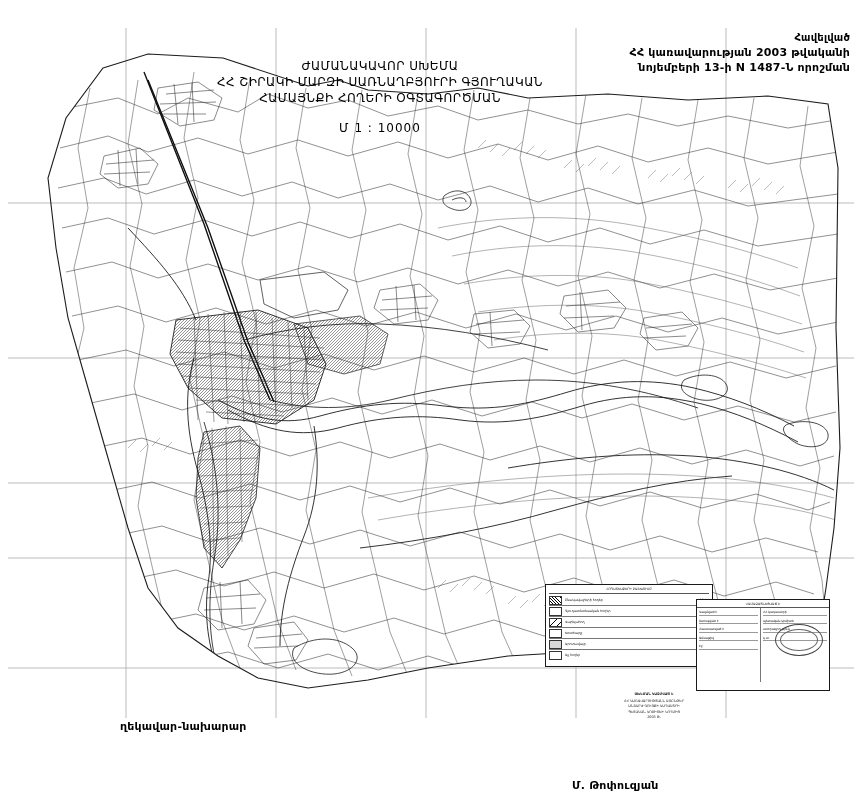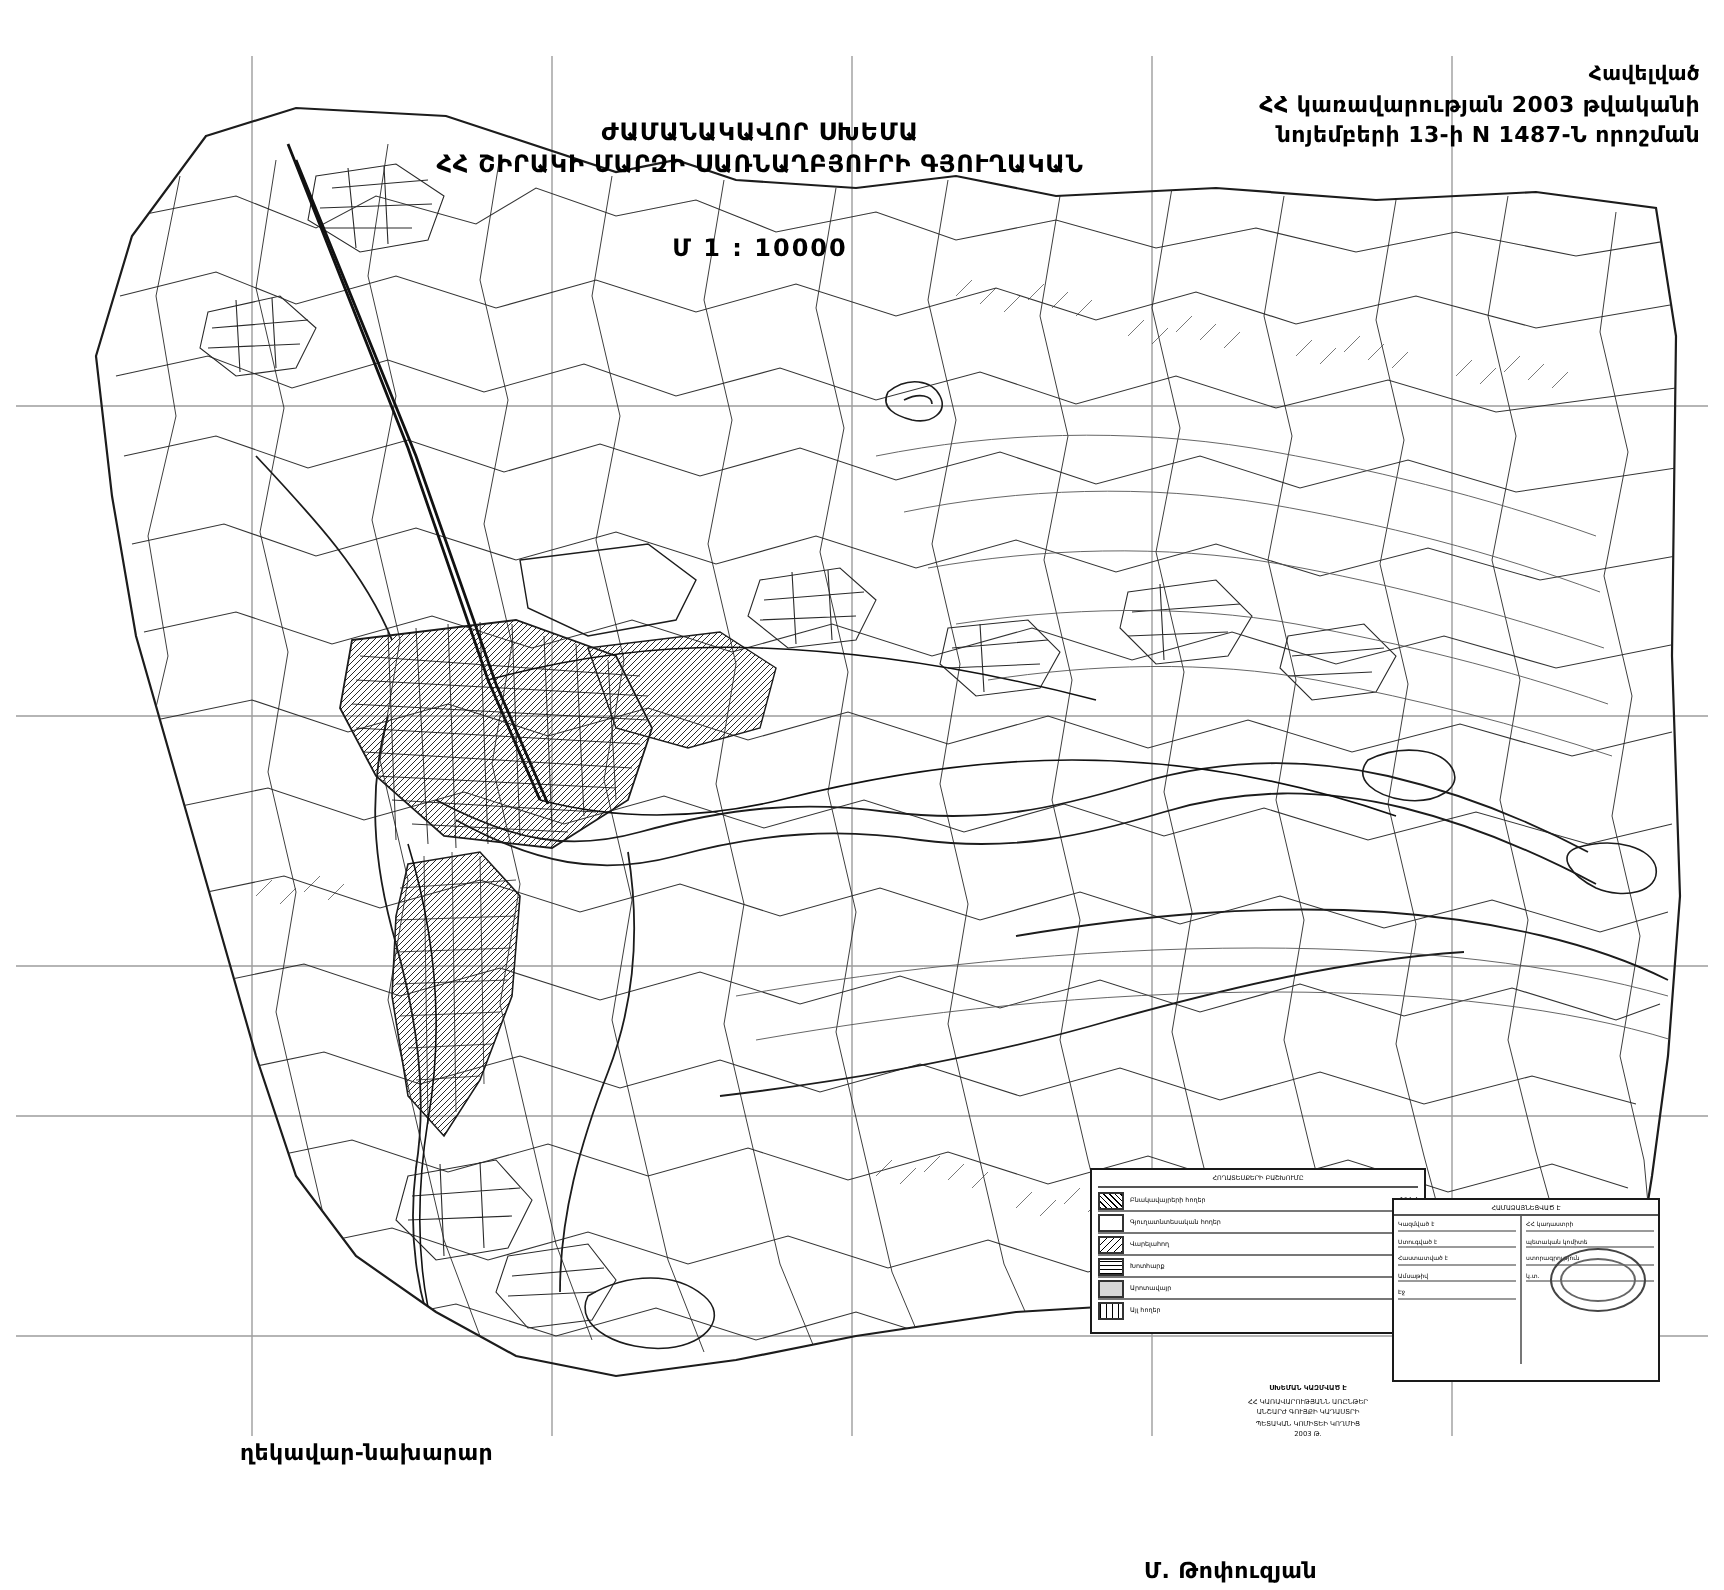--- a/index.html
+++ b/index.html
@@ -37,27 +37,27 @@
   }
   .annex .annex-word { font-size: 10px; }
 
   
   .title-block {
     position: absolute;
     left: 0;
     top: 58px;
     width: 760px;
     text-align: center;
-    font-weight: bold;
+    font-weight: normal;
     font-size: 12px;
     line-height: 16px;
     letter-spacing: 0.4px;
   }
   .title-block .scale {
-    margin-top: 26px;
+    margin-top: 14px;
     font-size: 12px;
     letter-spacing: 1px;
   }
 
   
   .map-area {
     position: absolute;
     left: 8px;
     top: 28px;
     width: 846px;
@@ -448,20 +448,21 @@
 
   <div class="annex">
     <div class="annex-word">Հավելված</div>
     <div>ՀՀ կառավարության 2003 թվականի</div>
     <div>նոյեմբերի 13-ի N 1487-Ն որոշման</div>
   </div>
 
   <div class="title-block">
     <div>ԺԱՄԱՆԱԿԱՎՈՐ ՍԽԵՄԱ</div>
     <div>ՀՀ ՇԻՐԱԿԻ ՄԱՐԶԻ ՍԱՌՆԱՂԲՅՈՒՐԻ ԳՅՈՒՂԱԿԱՆ</div>
+    <div>ՀԱՄԱՅՆՔԻ ՀՈՂԵՐԻ ՕԳՏԱԳՈՐԾՄԱՆ</div>
     <div class="scale">Մ 1 : 10000</div>
   </div>
 
   <div class="footer-left">
     <div>ղեկավար-նախարար</div>
   </div>
   <div class="footer-right">Մ. Թոփուզյան</div>
 
 </div>
 

